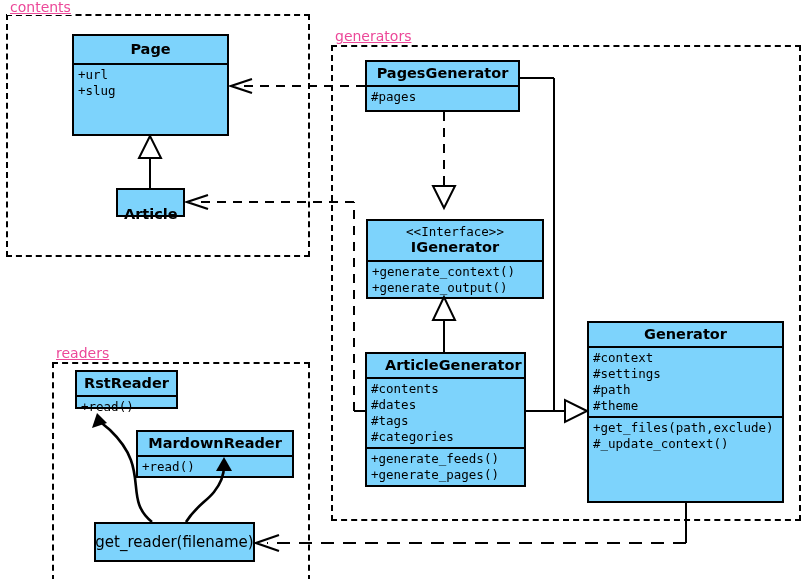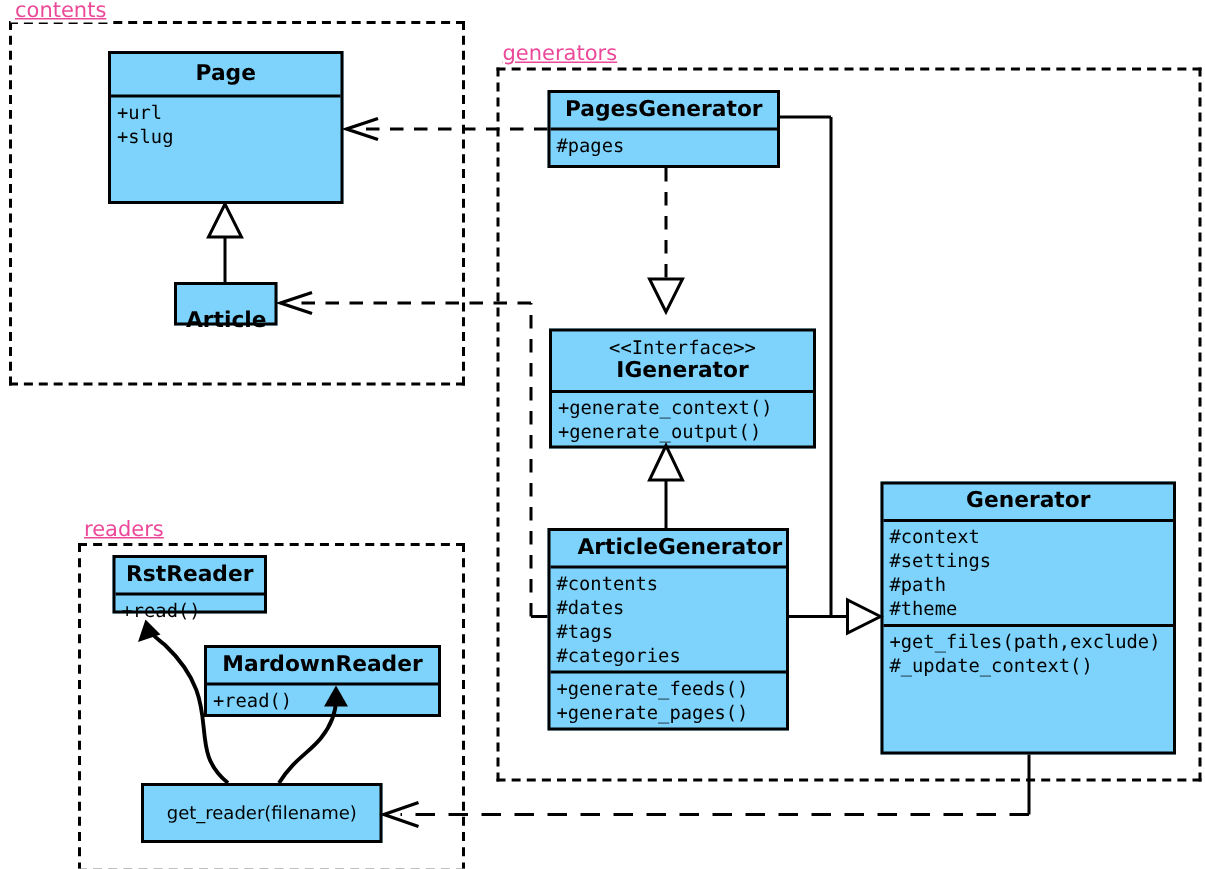--- a/index.html
+++ b/index.html
@@ -18,21 +18,21 @@
   .uml{position:absolute;border:2px solid #000;background:#7dd3fc;box-sizing:border-box;}
   .uml .name{font-family:"DejaVu Sans", sans-serif;font-weight:bold;font-size:14.5px;
              text-align:center;padding:5px 4px 5px 4px;line-height:17px;color:#000;}
   .uml .stereo{font-family:"DejaVu Sans Mono", monospace;font-weight:normal;
                font-size:12.5px;text-align:center;line-height:15px;display:block;}
   .uml .sec{border-top:2px solid #000;padding:2px 3px 2px 4px;}
   .uml .sec div{font-family:"DejaVu Sans Mono", monospace;font-size:12.5px;
                 line-height:16px;color:#000;white-space:pre;}
   .uml.simple .name{padding:5px 8px;}
   .uml.plainbox{display:flex;align-items:center;justify-content:center;}
-  .uml.plainbox .plain{font-family:"DejaVu Sans", sans-serif;font-size:12px;
+  .uml.plainbox .plain{font-family:"DejaVu Sans", sans-serif;font-size:15px;
                        color:#000;text-align:center;white-space:nowrap;}
   svg.overlay{position:absolute;left:0;top:0;width:803px;height:579px;
               pointer-events:none;overflow:visible;}
 </style>
 </head>
 <body>
 
 <div id="stage">
 
   <div class="package" style="left:6px;top:14px;width:300px;height:239px;"></div>

